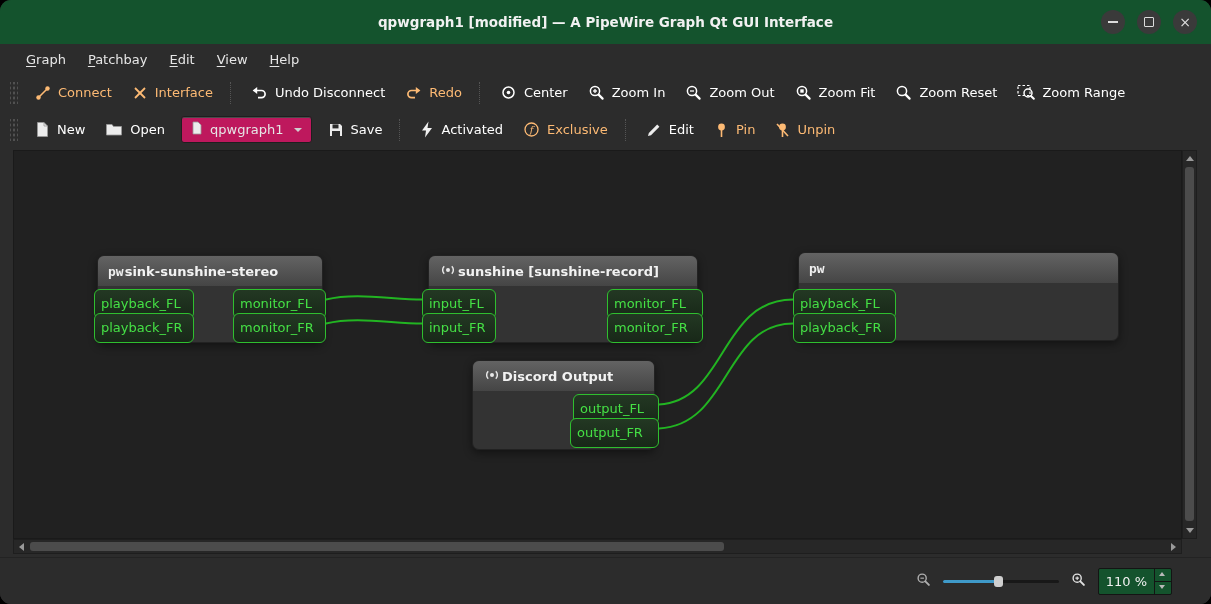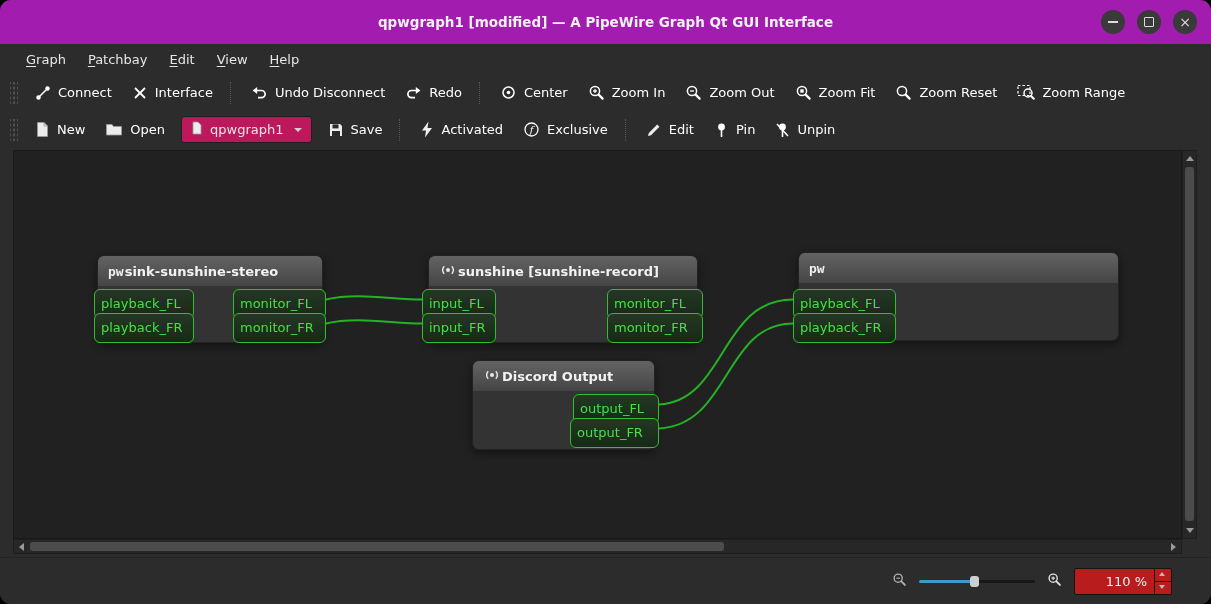--- a/index.html
+++ b/index.html
@@ -4,21 +4,21 @@
 <style>
   html,body { margin:0; padding:0; background:#000; }
   .window {
     position:relative; width:1211px; height:604px; margin:0 auto;
     border-radius:11px; overflow:hidden; background:#2c2c2c;
     font-family:"DejaVu Sans","Liberation Sans",sans-serif;
     color:#e6e6e6; font-size:13px;
   }
   
   .titlebar { position:absolute; top:0; left:0; right:0; height:44px;
-    background:#a21caf; display:flex; align-items:center; justify-content:center;
+    background:#14532d; display:flex; align-items:center; justify-content:center;
     border-bottom:1px solid #f0abfc; }
   .title { font-weight:bold; font-size:13.5px; color:#f1f1f1; }
   .win-buttons { position:absolute; right:14px; top:10px; display:flex; gap:12px; }
   .winbtn { width:24px; height:24px; border-radius:50%; background:#3a3a3a;
     display:flex; align-items:center; justify-content:center; color:#dcdcdc; }
   .winbtn .minus { width:10px; height:1.6px; background:#dcdcdc; display:block; }
   .winbtn .sq { width:8px; height:8px; border:1.4px solid #dcdcdc; border-radius:1px; display:block; }
   .winbtn .x { font-size:14px; line-height:1; }
   
   .menubar { position:absolute; top:44px; left:0; right:0; height:30px;
@@ -31,21 +31,21 @@
     border-bottom:1px solid #232323; display:flex; align-items:center;
     gap:2px; padding-left:6px; }
   .t1 { top:74px;  height:37px; }
   .t2 { top:111px; height:37px; }
   .handle { width:8px; height:22px; margin:0 6px 0 4px;
     background-image:radial-gradient(circle,#5a5a5a 1px,transparent 1.3px);
     background-size:4px 5px; background-position:center; }
   .sep { width:3px; height:22px; margin:0 6px; border-left:1px dotted #555; }
   .tbtn { display:flex; align-items:center; gap:7px; padding:6px 9px;
     border-radius:3px; color:#ffffff; white-space:nowrap; }
-  .tbtn.disabled { color:#ffffff; }
+  .tbtn.disabled { color:#fdba74; }
   .tbtn svg { display:block; }
   .combo { display:flex; align-items:center; gap:7px; background:#be185d;
     border:1px solid #1f1f1f; border-radius:3px; padding:4px 9px; margin:0 5px;
     box-shadow:inset 0 1px 0 #4b4b4b; }
   .caret { width:0; height:0; border-left:4px solid transparent;
     border-right:4px solid transparent; border-top:4.5px solid #cfcfcf; margin-left:3px; }
   
   .main { position:absolute; top:148px; left:0; width:1211px; height:409px; background:#2c2c2c; }
   .canvas { position:absolute; left:13px; top:2px; width:1169px; height:389px;
     background:#212121; border:1px solid #1a1a1a; box-sizing:border-box; overflow:hidden; }
@@ -81,22 +81,22 @@
   
   .statusbar { position:absolute; top:557px; left:0; right:0; height:47px;
     background:#2c2c2c; border-top:1px solid #232323;
     display:flex; align-items:center; justify-content:flex-end;
     gap:12px; padding-right:39px; box-sizing:border-box; }
   .slider { position:relative; width:116px; height:16px; }
   .groove { position:absolute; left:0; right:0; top:7px; height:3px; background:#181818; border-radius:2px; }
   .fill { position:absolute; left:0; top:7px; width:55px; height:3px; background:#3f9ac9; border-radius:2px; }
   .shandle { position:absolute; left:51px; top:3px; width:9px; height:11px;
     background:#cfcfcf; border-radius:3px; }
-  .spin { display:flex; align-items:stretch; height:25px; background:#b91c1c;
-    border:1px solid #141414; border-radius:2px;padding-left:24px; }
+  .spin { display:flex; align-items:stretch; height:25px; background:#14532d;
+    border:1px solid #141414; border-radius:2px; }
   .spin .val { display:flex; align-items:center; padding:0 7px; color:#f0f0f0; }
   .spin .btns { display:flex; flex-direction:column; width:16px; border-left:1px solid #141414; }
   .spin .btn { flex:1; position:relative; }
   .spin .btn + .btn { border-top:1px solid #141414; }
   .spin .t-up { position:absolute; left:4px; top:3px; border-left:3.5px solid transparent;
     border-right:3.5px solid transparent; border-bottom:4.5px solid #b9b9b9; }
   .spin .t-down { position:absolute; left:4px; top:3px; border-left:3.5px solid transparent;
     border-right:3.5px solid transparent; border-top:4.5px solid #b9b9b9; }
 </style>
 </head>

